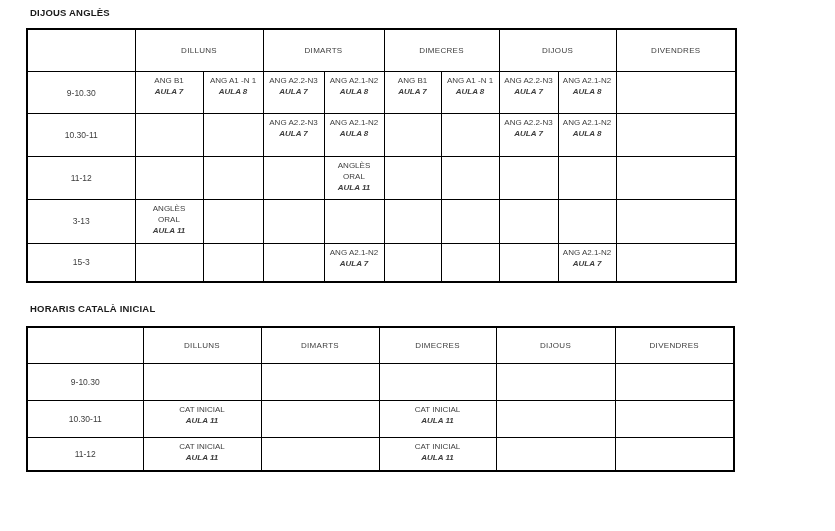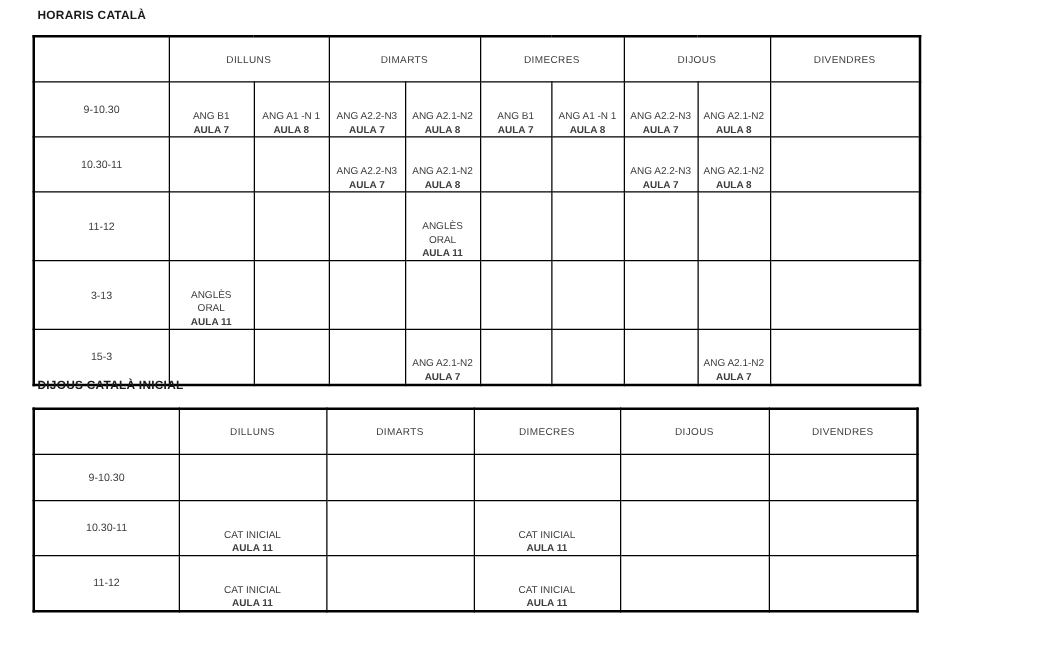--- a/index.html
+++ b/index.html
@@ -30,34 +30,34 @@
     border: 2px solid #000;
   }
   #table-angles { left: 26px; top: 28px; width: 709px; height: 255px; }
   #table-catala { left: 26px; top: 326px; width: 707px; height: 145px; }
 
   td { border: 1px solid #000; text-align: center; font-size: 8px; overflow: hidden; }
 
   .day-cell  { vertical-align: middle; font-size: 8px; letter-spacing: 0.3px; text-align: center; }
   .sub-cell  { vertical-align: middle; font-size: 8px; letter-spacing: 0.3px; }
   .time-cell { vertical-align: middle; font-size: 8.5px; margin-left: 34px; }
-  .subject-cell { vertical-align: top; padding-top: 21px; }
+  .subject-cell { vertical-align: top; padding-top: 3px; }
 
   .course { font-size: 8px; line-height: 11px; white-space: pre-line; }
-  .room   { font-size: 8px; line-height: 11px; font-weight: bold; }
+  .room   { font-size: 8px; line-height: 11px; font-weight: bold; font-style: italic; }
 
   tr.h33 { height: 33px; }
   tr.h34 { height: 34px; }
   tr.h36 { height: 36px; }
   tr.h37 { height: 37px; }
 </style>
 </head>
 <body>
 
-<div class="doc-title" id="title-angles">HORARIS CATALÀ</div>
+<div class="doc-title" id="title-angles">DIJOUS ANGLÈS</div>
 
 <table id="table-angles">
   <colgroup>
     <col style="width:108px">
       <col style="width:68px">
       <col style="width:60px">
       <col style="width:61px">
       <col style="width:60px">
     <col style="width:57px">
       <col style="width:58px">
@@ -267,21 +267,21 @@
           <div class="room">AULA 7</div>
         </td>
       <td class="subject-cell">
           <div class="course"></div>
           <div class="room"></div>
         </td>
     </tr>
   </tbody>
 </table>
 
-<div class="doc-title" id="title-catala">DIJOUS CATALÀ INICIAL</div>
+<div class="doc-title" id="title-catala">HORARIS CATALÀ INICIAL</div>
 
 <table id="table-catala">
   <colgroup>
     <col style="width:116px">
       <col style="width:118px">
       <col style="width:118px">
       <col style="width:117px">
       <col style="width:119px">
       <col style="width:119px">
   </colgroup>

